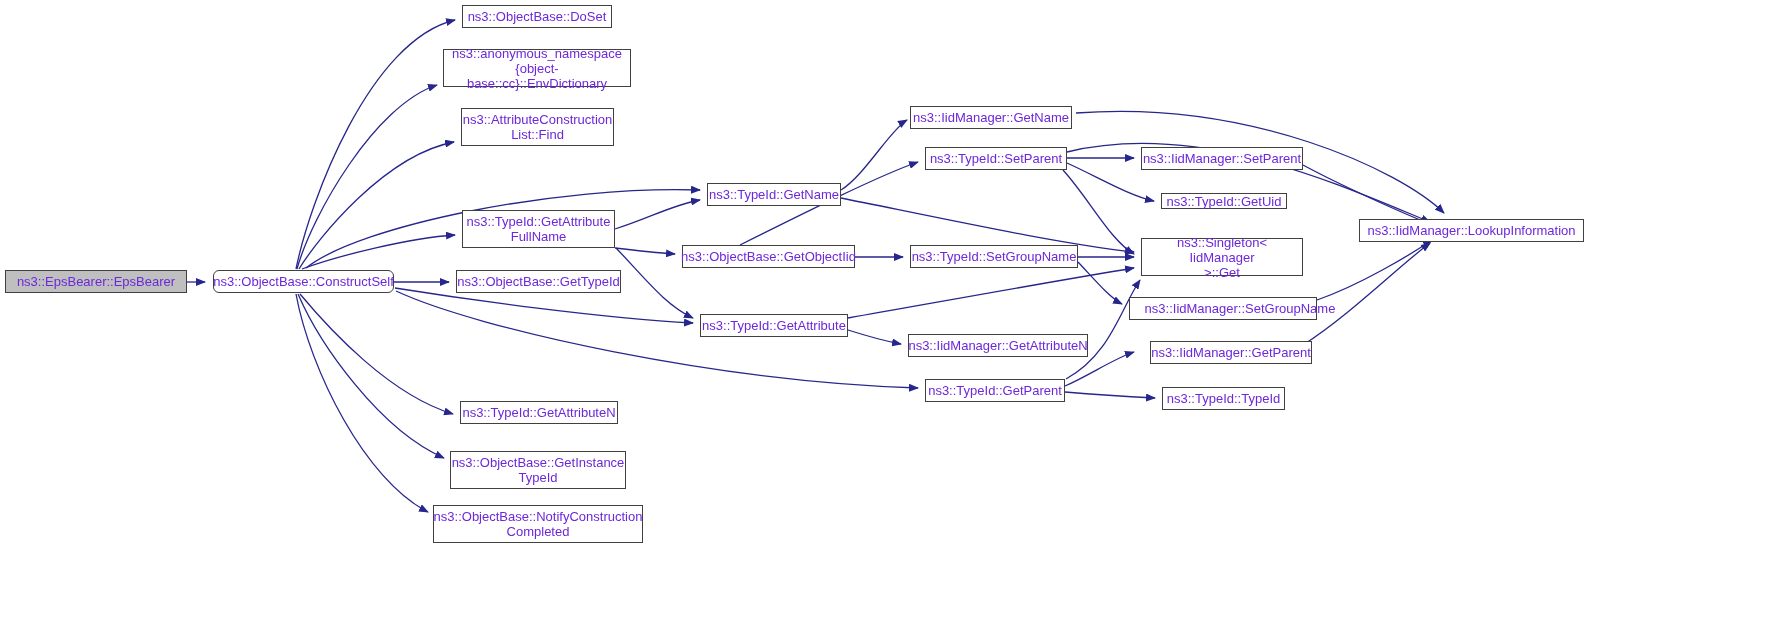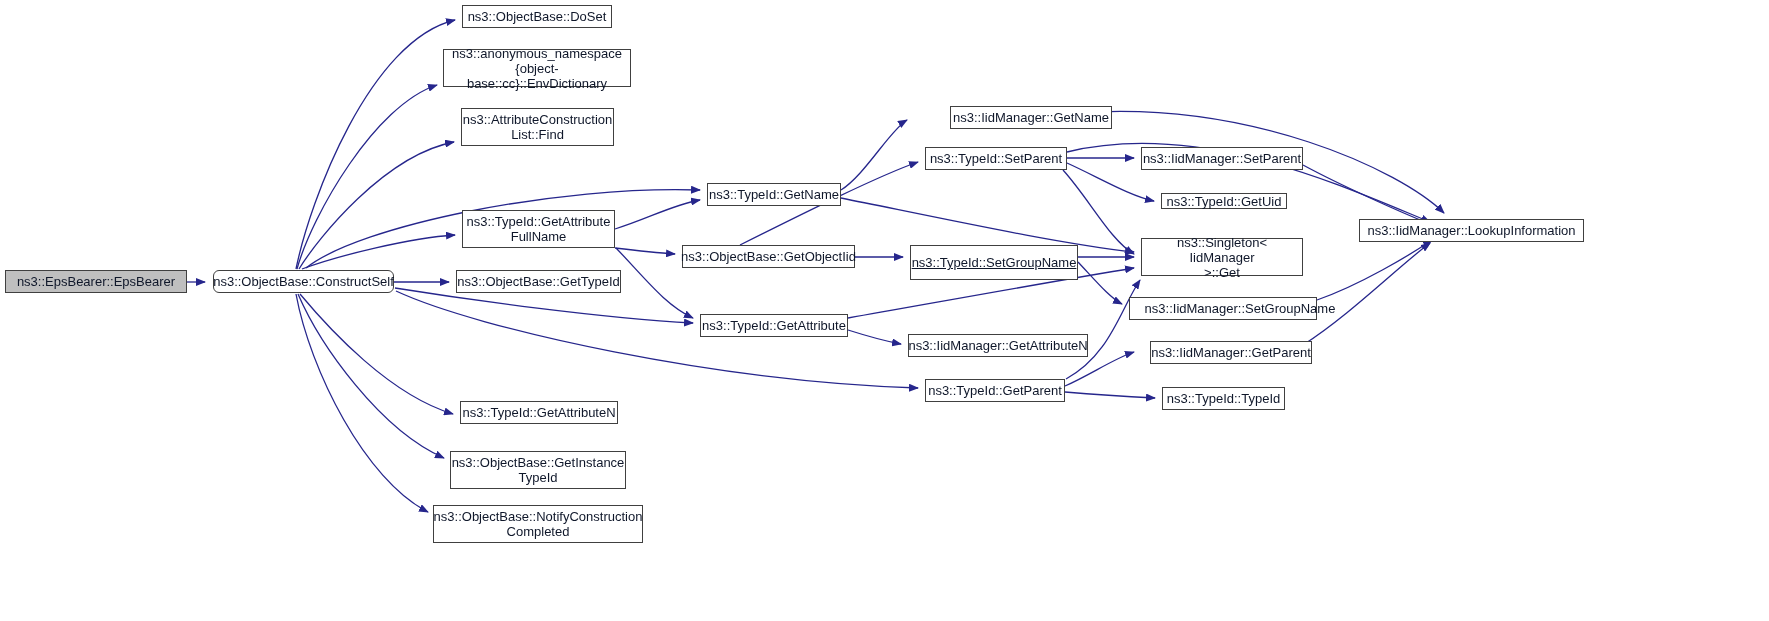--- a/index.html
+++ b/index.html
@@ -21,21 +21,21 @@
     top: 0;
     width: 1769px;
     height: 621px;
     pointer-events: none;
   }
   .node {
     position: absolute;
     box-sizing: border-box;
     border: 1px solid #404040;
     background: #ffffff;
-    color: #0f172a;
+    color: #6d28d9;
     font-size: 13px;
     line-height: 15px;
     text-align: center;
     display: flex;
     align-items: center;
     justify-content: center;
     white-space: pre-line;
     padding: 0 4px;
     z-index: 2;
   }
@@ -103,23 +103,23 @@
       <div class="node" style="left: 456px; top: 270px; width: 165px; height: 23px;">ns3::ObjectBase::GetTypeId</div>
       <div class="node" style="left: 460px; top: 401px; width: 158px; height: 23px;">ns3::TypeId::GetAttributeN</div>
       <div class="node" style="left: 450px; top: 451px; width: 176px; height: 38px;">ns3::ObjectBase::GetInstance
 TypeId</div>
       <div class="node" style="left: 433px; top: 505px; width: 210px; height: 38px;">ns3::ObjectBase::NotifyConstruction
 Completed</div>
       <div class="node" style="left: 707px; top: 183px; width: 134px; height: 23px;">ns3::TypeId::GetName</div>
       <div class="node" style="left: 682px; top: 245px; width: 173px; height: 23px;">ns3::ObjectBase::GetObjectIid</div>
       <div class="node" style="left: 700px; top: 314px; width: 148px; height: 23px;">ns3::TypeId::GetAttribute</div>
       <div class="node" style="left: 925px; top: 379px; width: 140px; height: 23px;">ns3::TypeId::GetParent</div>
-      <div class="node" style="left: 950px; top: 106px; width: 162px; height: 23px;">ns3::IidManager::GetName</div>
+      <div class="node" style="left: 910px; top: 106px; width: 162px; height: 23px;">ns3::IidManager::GetName</div>
       <div class="node" style="left: 925px; top: 147px; width: 142px; height: 23px;">ns3::TypeId::SetParent</div>
-      <div class="node" style="left: 910px; top: 245px; width: 168px; height: 35px; text-decoration: underline;">ns3::TypeId::SetGroupName</div>
+      <div class="node" style="left: 910px; top: 245px; width: 168px; height: 23px;">ns3::TypeId::SetGroupName</div>
       <div class="node" style="left: 908px; top: 334px; width: 180px; height: 23px;">ns3::IidManager::GetAttributeN</div>
       <div class="node" style="left: 1141px; top: 147px; width: 162px; height: 23px;">ns3::IidManager::SetParent</div>
       <div class="node" style="left: 1161px; top: 193px; width: 126px; height: 16px;">ns3::TypeId::GetUid</div>
       <div class="node" style="left: 1141px; top: 238px; width: 162px; height: 38px;">ns3::Singleton&lt; IidManager
 &gt;::Get</div>
       <div class="node" style="left: 1129px; top: 297px; width: 188px; height: 23px; padding-left: 38px;">ns3::IidManager::SetGroupName</div>
       <div class="node" style="left: 1141px; top: 341px; width: 162px; height: 23px; margin-left: 9px;">ns3::IidManager::GetParent</div>
       <div class="node" style="left: 1162px; top: 387px; width: 123px; height: 23px;">ns3::TypeId::TypeId</div>
       <div class="node" style="left: 1359px; top: 219px; width: 225px; height: 23px;">ns3::IidManager::LookupInformation</div>
     </div>

